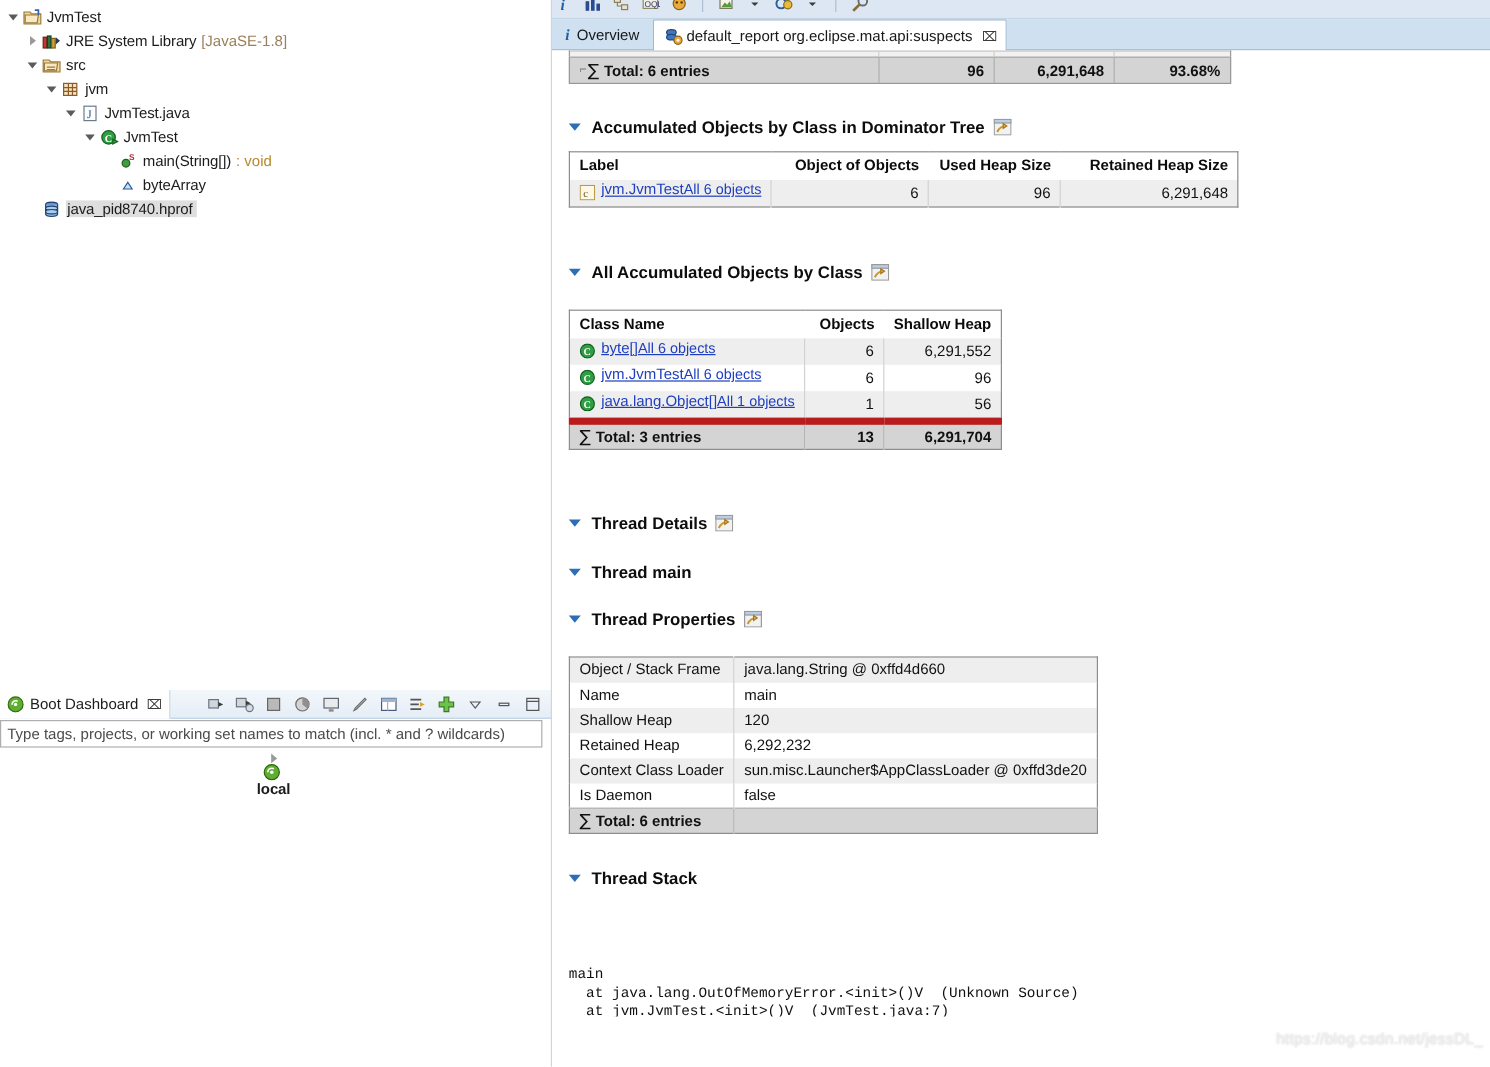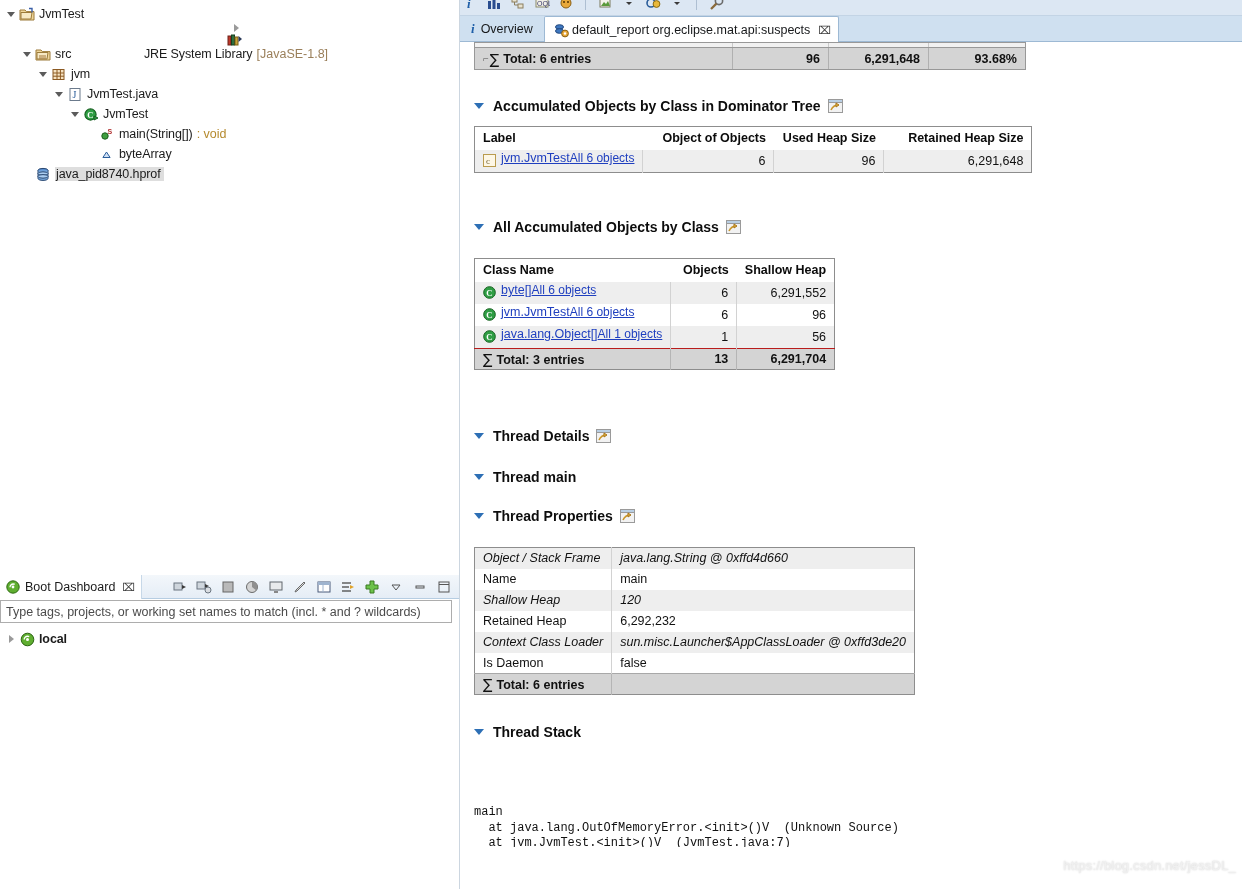--- a/index.html
+++ b/index.html
@@ -88,21 +88,21 @@
     width: 452px; height: 23px;
     border: 1px solid #adadad;
     background: #ffffff;
     font-size: 12.5px;
     color: #4a4a4a;
     padding: 0 5px;
     font-family: Liberation Sans, sans-serif;
   }
   #bd-filter::placeholder { color: #4b4b4b; opacity: 1; }
   #bd-tree { position: absolute; left: 0; top: 53px; width: 452px; }
-  #bd-tree .tree-row { height: 22px; font-size: 12.5px; font-weight: bold; }
+  #bd-tree .tree-row { height: 22px; font-size: 12.5px; font-weight: bold; flex-direction: column; }
 
   
   #right-panel {
     position: absolute; left: 460px; top: 0;
     width: 782px; height: 889px;
     background: #ffffff;
   }
   #coolbar {
     position: absolute; left: 0; top: 0;
     width: 782px; height: 16px;
@@ -212,40 +212,40 @@
     padding: 2px 8px;
     border-left: 1px solid #d2d2d2;
     vertical-align: middle;
     white-space: nowrap;
   }
   table.rt td:first-child { border-left: none; }
   table.rt tr.alt td { background: #eeeeee; }
   table.rt td.r { text-align: right; }
   table.rt tr.tot td {
     background: #d4d4d4; font-weight: bold;
-    border-top: 1px solid #b91c1c;
+    border-top: 6px solid #b91c1c;
     border-left: 1px solid #b5b5b5;
   }
   table.rt tr.tot td:first-child { border-left: none; }
   .lnk { color: #1f3fbf; text-decoration: underline; }
   .lnk2 { color: #1f3fbf; text-decoration: underline; font-size: 12px; }
   .cellstack { display: flex; align-items: flex-start; }
   .cellstack .ico { margin-right: 3px; margin-top: 2px; }
   .cellstack .txts { display: flex; line-height: 13.5px; }
 
   
   table.tp { border-collapse: collapse; border: 1px solid #8d8d8d; width: 425px; background:#fff;}
   table.tp td {
     font-size: 12.5px; color: #111;
     padding: 2px 8px; height: 21px;
     border: none;
     white-space: nowrap;
   }
   table.tp td.k { width: 140px; border-right: 1px solid #d2d2d2; }
-  table.tp tr.alt td { background: #eeeeee; font-style: italic; }
+  table.tp tr.alt td { background: #eeeeee; }
   table.tp tr.tot td { background: #d4d4d4; font-weight: bold; border-top: 1px solid #a8a8a8; }
   table.tp tr.tot td.k { border-right: 1px solid #b5b5b5; }
 
   
   #stack {
     position: absolute; left: 14px; top: 763px;
     font-family: "Liberation Mono", monospace;
     font-size: 12px; color: #111;
     line-height: 15.5px;
     white-space: pre;
@@ -275,21 +275,21 @@
           <span class="twisty open"></span>
           <span class="t-icon">
             <svg width="16" height="15">
               <path d="M1 3h5l1.4 1.6H15V13H1z" fill="#f0d79b" stroke="#9c7b3a"></path>
               <path d="M2 5.5h11l-1 6.5H2z" fill="#f7e9c4" stroke="#9c7b3a"></path>
               <path d="M10 1.5 l3 0 0 4" stroke="#3a5fa8" stroke-width="1.4" fill="none"></path>
             </svg>
           </span>
           <span><span class="t-label">JvmTest</span></span>
         </div>
-        <div class="tree-row" style="padding-left: 20px; flex-direction: column;">
+        <div class="tree-row" style="padding-left: 20px;">
           <span class="twisty closed"></span>
           <span class="t-icon">
             <svg width="16" height="15">
               <rect x="1" y="4" width="3" height="9" fill="#c0392b" stroke="#6d2018"></rect>
               <rect x="4.5" y="3" width="3" height="10" fill="#2f6f3f" stroke="#16401f"></rect>
               <rect x="8" y="5" width="3" height="8" fill="#caa43a" stroke="#7a5f14"></rect>
               <path d="M11.5 4 l3.5 3 -3.5 3z" fill="#2b3a5a"></path>
             </svg>
           </span>
           <span><span class="t-label">JRE System Library</span><span class="t-sub">[JavaSE-1.8]</span></span>

